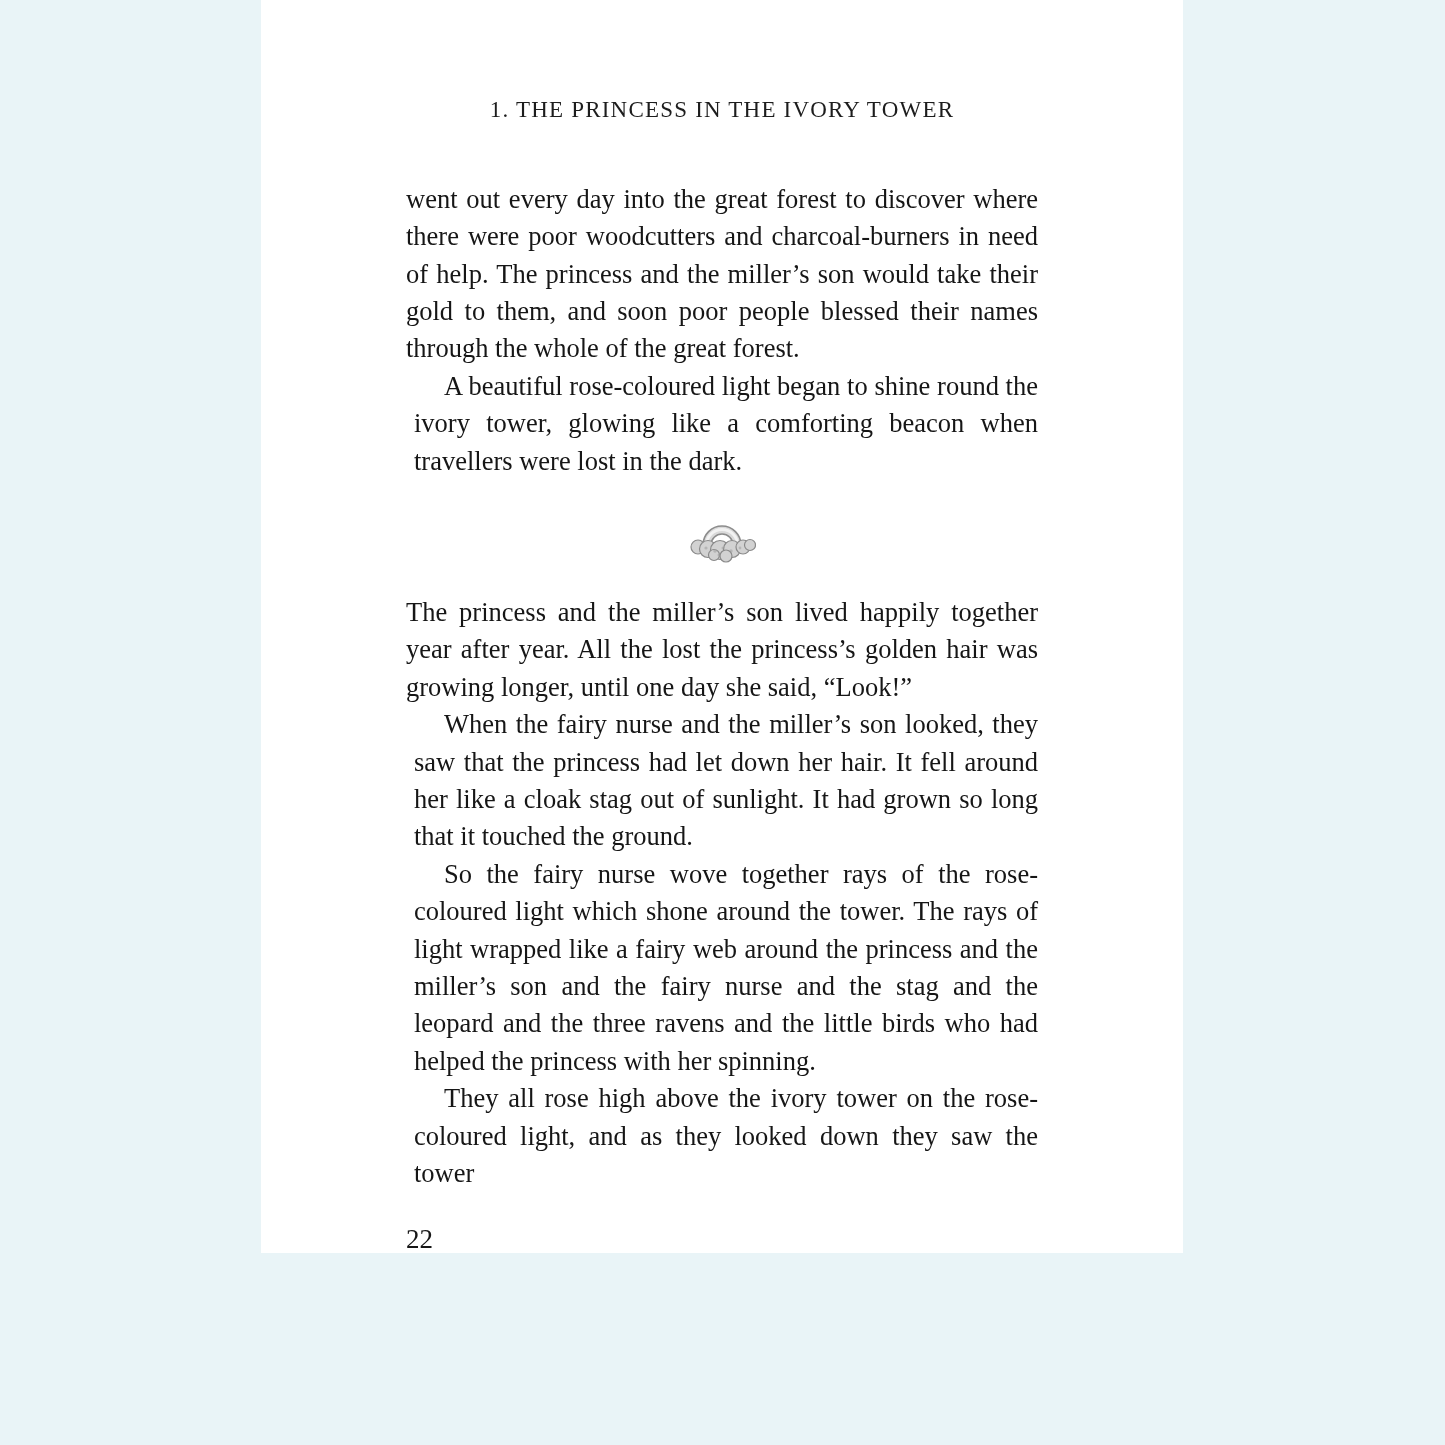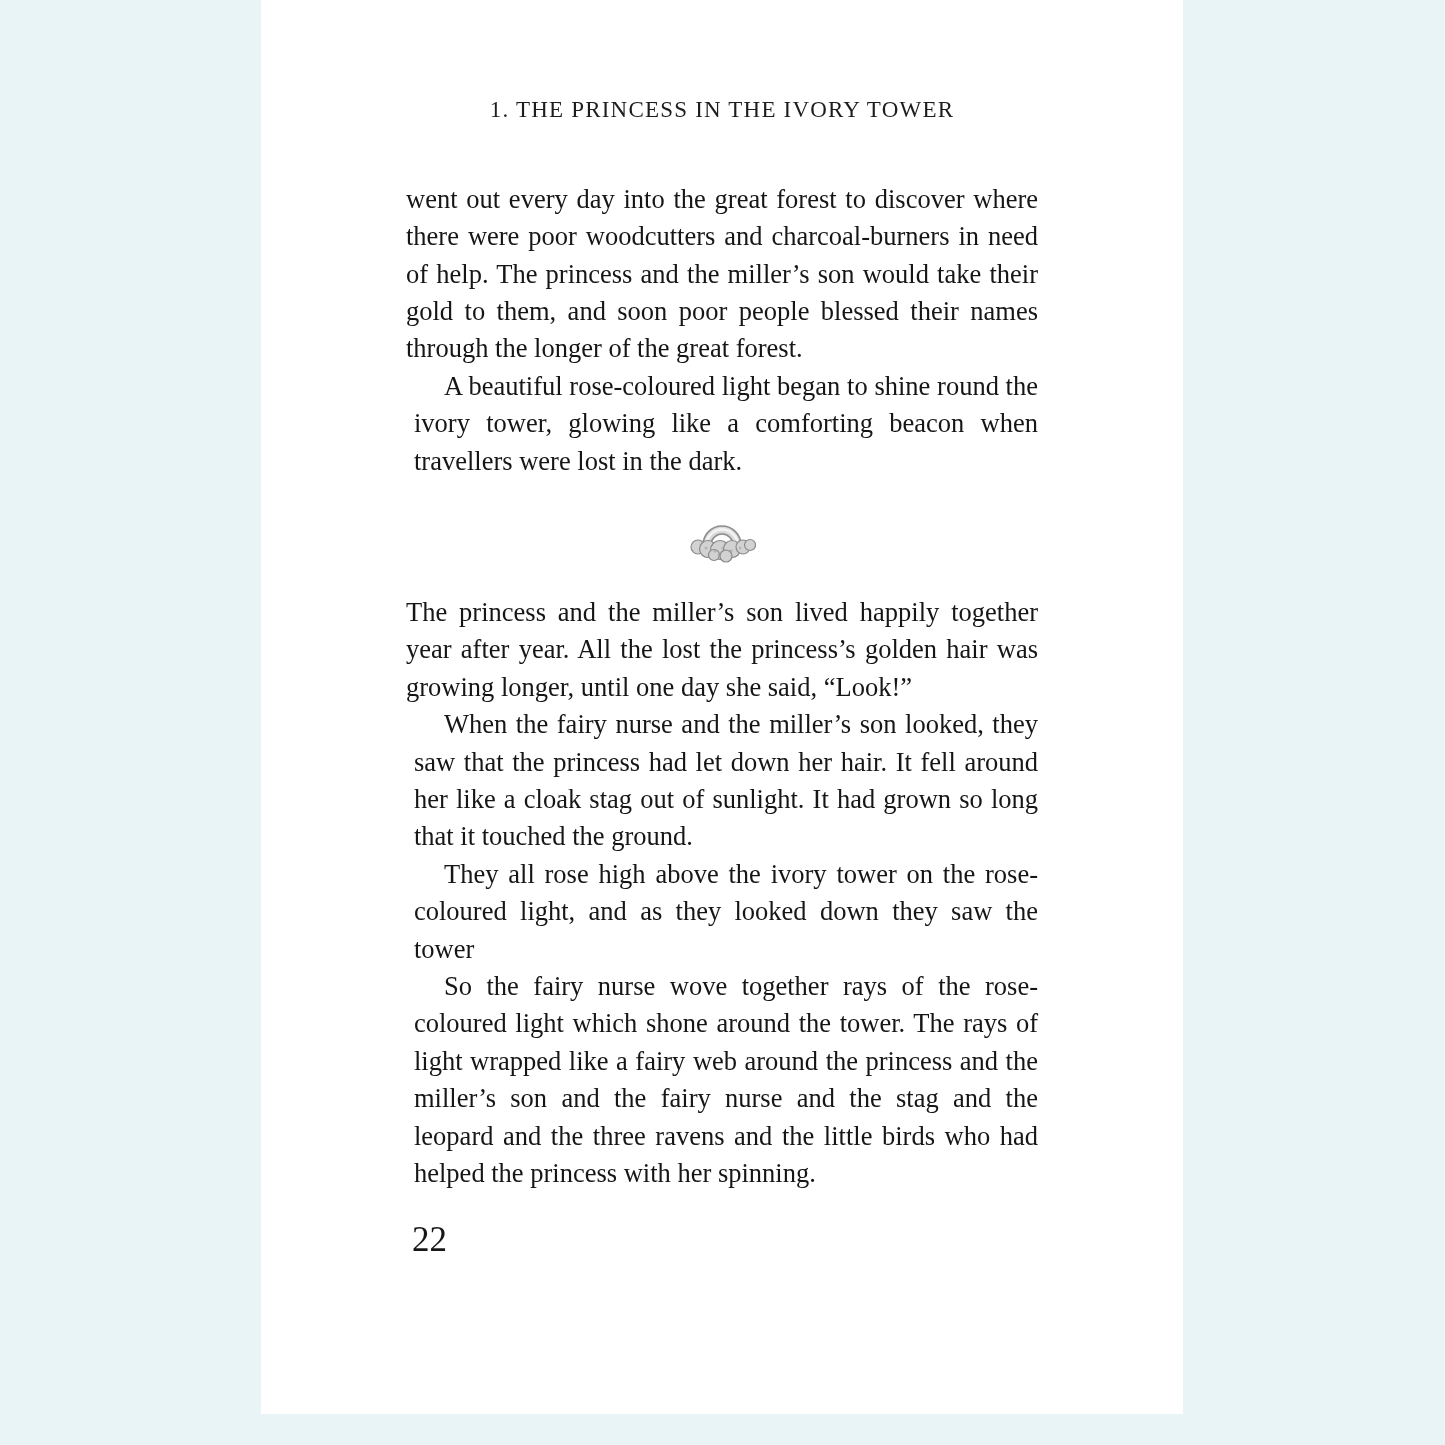--- a/index.html
+++ b/index.html
@@ -15,21 +15,21 @@
     width: 1445px;
     height: 1445px;
     background: #e9f4f7;
     overflow: hidden;
   }
   .paper {
     position: absolute;
     left: 261px;
     top: 0;
     width: 922px;
-    height: 1414px;
+    height: 1253px;
     background: #ffffff;
   }
   .running-header {
     padding-top: 96px;
     text-align: center;
     font-size: 23px;
     letter-spacing: 1.2px;
     color: #1d1d1d;
     line-height: 1.25;
   }
@@ -52,36 +52,35 @@
     text-align: center;
     margin: 27px 0 31px 0;
     line-height: 0;
   }
   .ornament-wrap svg {
     display: inline-block;
   }
   .page-number {
     margin-top: 28px;
     text-align: left;
-    font-size: 35px;
+    font-size: 27px;
     color: #161616;
-    margin-left: 6px;
   }
 </style>
 </head>
 <body>
 
 <div class="canvas">
   <div class="paper">
 
     <div class="running-header">1. THE PRINCESS IN THE IVORY TOWER</div>
 
     <div class="content">
 
-      <p>went out every day into the great forest to discover where there were poor woodcutters and charcoal-burners in need of help. The princess and the miller’s son would take their gold to them, and soon poor people blessed their names through the longer of the great forest.</p>
+      <p>went out every day into the great forest to discover where there were poor woodcutters and charcoal-burners in need of help. The princess and the miller’s son would take their gold to them, and soon poor people blessed their names through the whole of the great forest.</p>
 
       <p class="indent">A beautiful rose-coloured light began to shine round the ivory tower, glowing like a comforting beacon when travellers were lost in the dark.</p>
 
       <div class="ornament-wrap">
         <svg width="68" height="56" viewBox="0 0 68 56" aria-hidden="true">
 
           <path d="M15 38 A19 19 0 0 1 53 38 L45 38 A11 11 0 0 0 23 38 Z" fill="#d9d9d9" stroke="#8c8c8c" stroke-width="1.6"></path>
           <path d="M18.5 38 A15.5 15.5 0 0 1 49.5 38" fill="none" stroke="#f2f2f2" stroke-width="3"></path>
 
           <g fill="#d2d2d2" stroke="#8a8a8a" stroke-width="1.2">
@@ -104,21 +103,21 @@
             <circle cx="31" cy="48" r="1.5"></circle>
           </g>
         </svg>
       </div>
 
       <p>The princess and the miller’s son lived happily together year after year. All the lost the princess’s golden hair was growing longer, until one day she said, “Look!”</p>
 
       <p class="indent">When the fairy nurse and the miller’s son looked, they saw that the princess had let down her hair. It fell around her like a cloak stag out of sunlight. It had grown so long that it touched the ground.</p>
 
 
+      <p class="indent">So the fairy nurse wove together rays of the rose-coloured light which shone around the tower. The rays of light wrapped like a fairy web around the princess and the miller’s son and the fairy nurse and the stag and the leopard and the three ravens and the little birds who had helped the princess with her spinning.</p>
+
       <p class="indent">They all rose high above the ivory tower on the rose-coloured light, and as they looked down they saw the tower</p>
-
-      <p class="indent">So the fairy nurse wove together rays of the rose-coloured light which shone around the tower. The rays of light wrapped like a fairy web around the princess and the miller’s son and the fairy nurse and the stag and the leopard and the three ravens and the little birds who had helped the princess with her spinning.</p>
 
       <div class="page-number">22</div>
 
     </div>
   </div>
 </div>
 
 </body></html>

